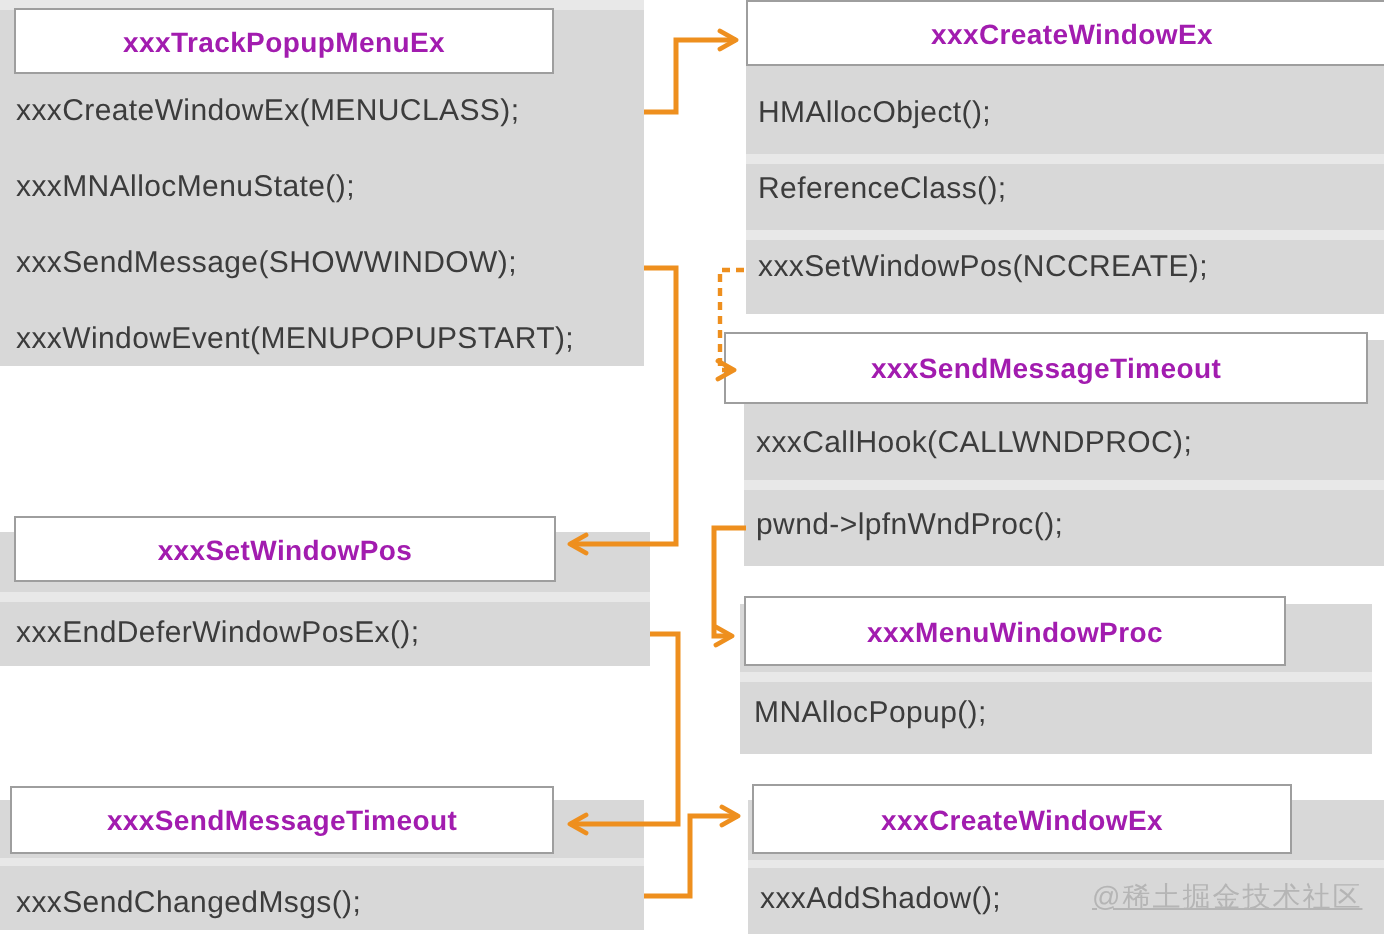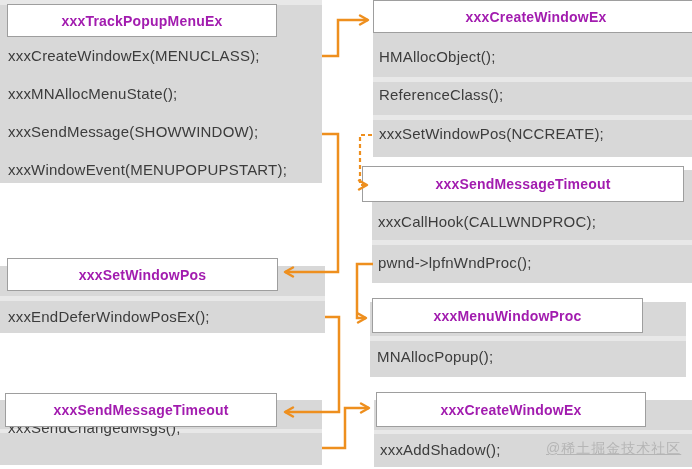--- a/index.html
+++ b/index.html
@@ -73,21 +73,21 @@
     <div class="fill" style="left:370px;top:302px;width:316px;height:75px"></div>
     <div class="sep" style="left:370px;top:336px;width:316px"></div>
     <div class="titlebox" style="left:372px;top:298px;width:271px;height:35px">xxxMenuWindowProc</div>
     <div class="row" style="left:377px;top:341px">MNAllocPopup();</div>
   </div>
 
   <div>
     <div class="fill" style="left:0;top:400px;width:322px;height:65px"></div>
     <div class="sep" style="left:0;top:429px;width:322px;height:4px"></div>
     <div class="titlebox" style="left:5px;top:393px;width:272px;height:34px">xxxSendMessageTimeout</div>
-    <div class="row" style="left:8px;top:412px">xxxSendChangedMsgs();</div>
+    <div class="row" style="left:8px;top:436px">xxxSendChangedMsgs();</div>
   </div>
 
   <div>
     <div class="fill" style="left:374px;top:400px;width:318px;height:67px"></div>
     <div class="sep" style="left:374px;top:430px;width:318px;height:4px"></div>
     <div class="titlebox" style="left:376px;top:392px;width:270px;height:35px">xxxCreateWindowEx</div>
     <div class="row" style="left:380px;top:434px">xxxAddShadow();</div>
     <div class="watermark" style="left:546px;top:440px">@稀土掘金技术社区</div>
   </div>
 

